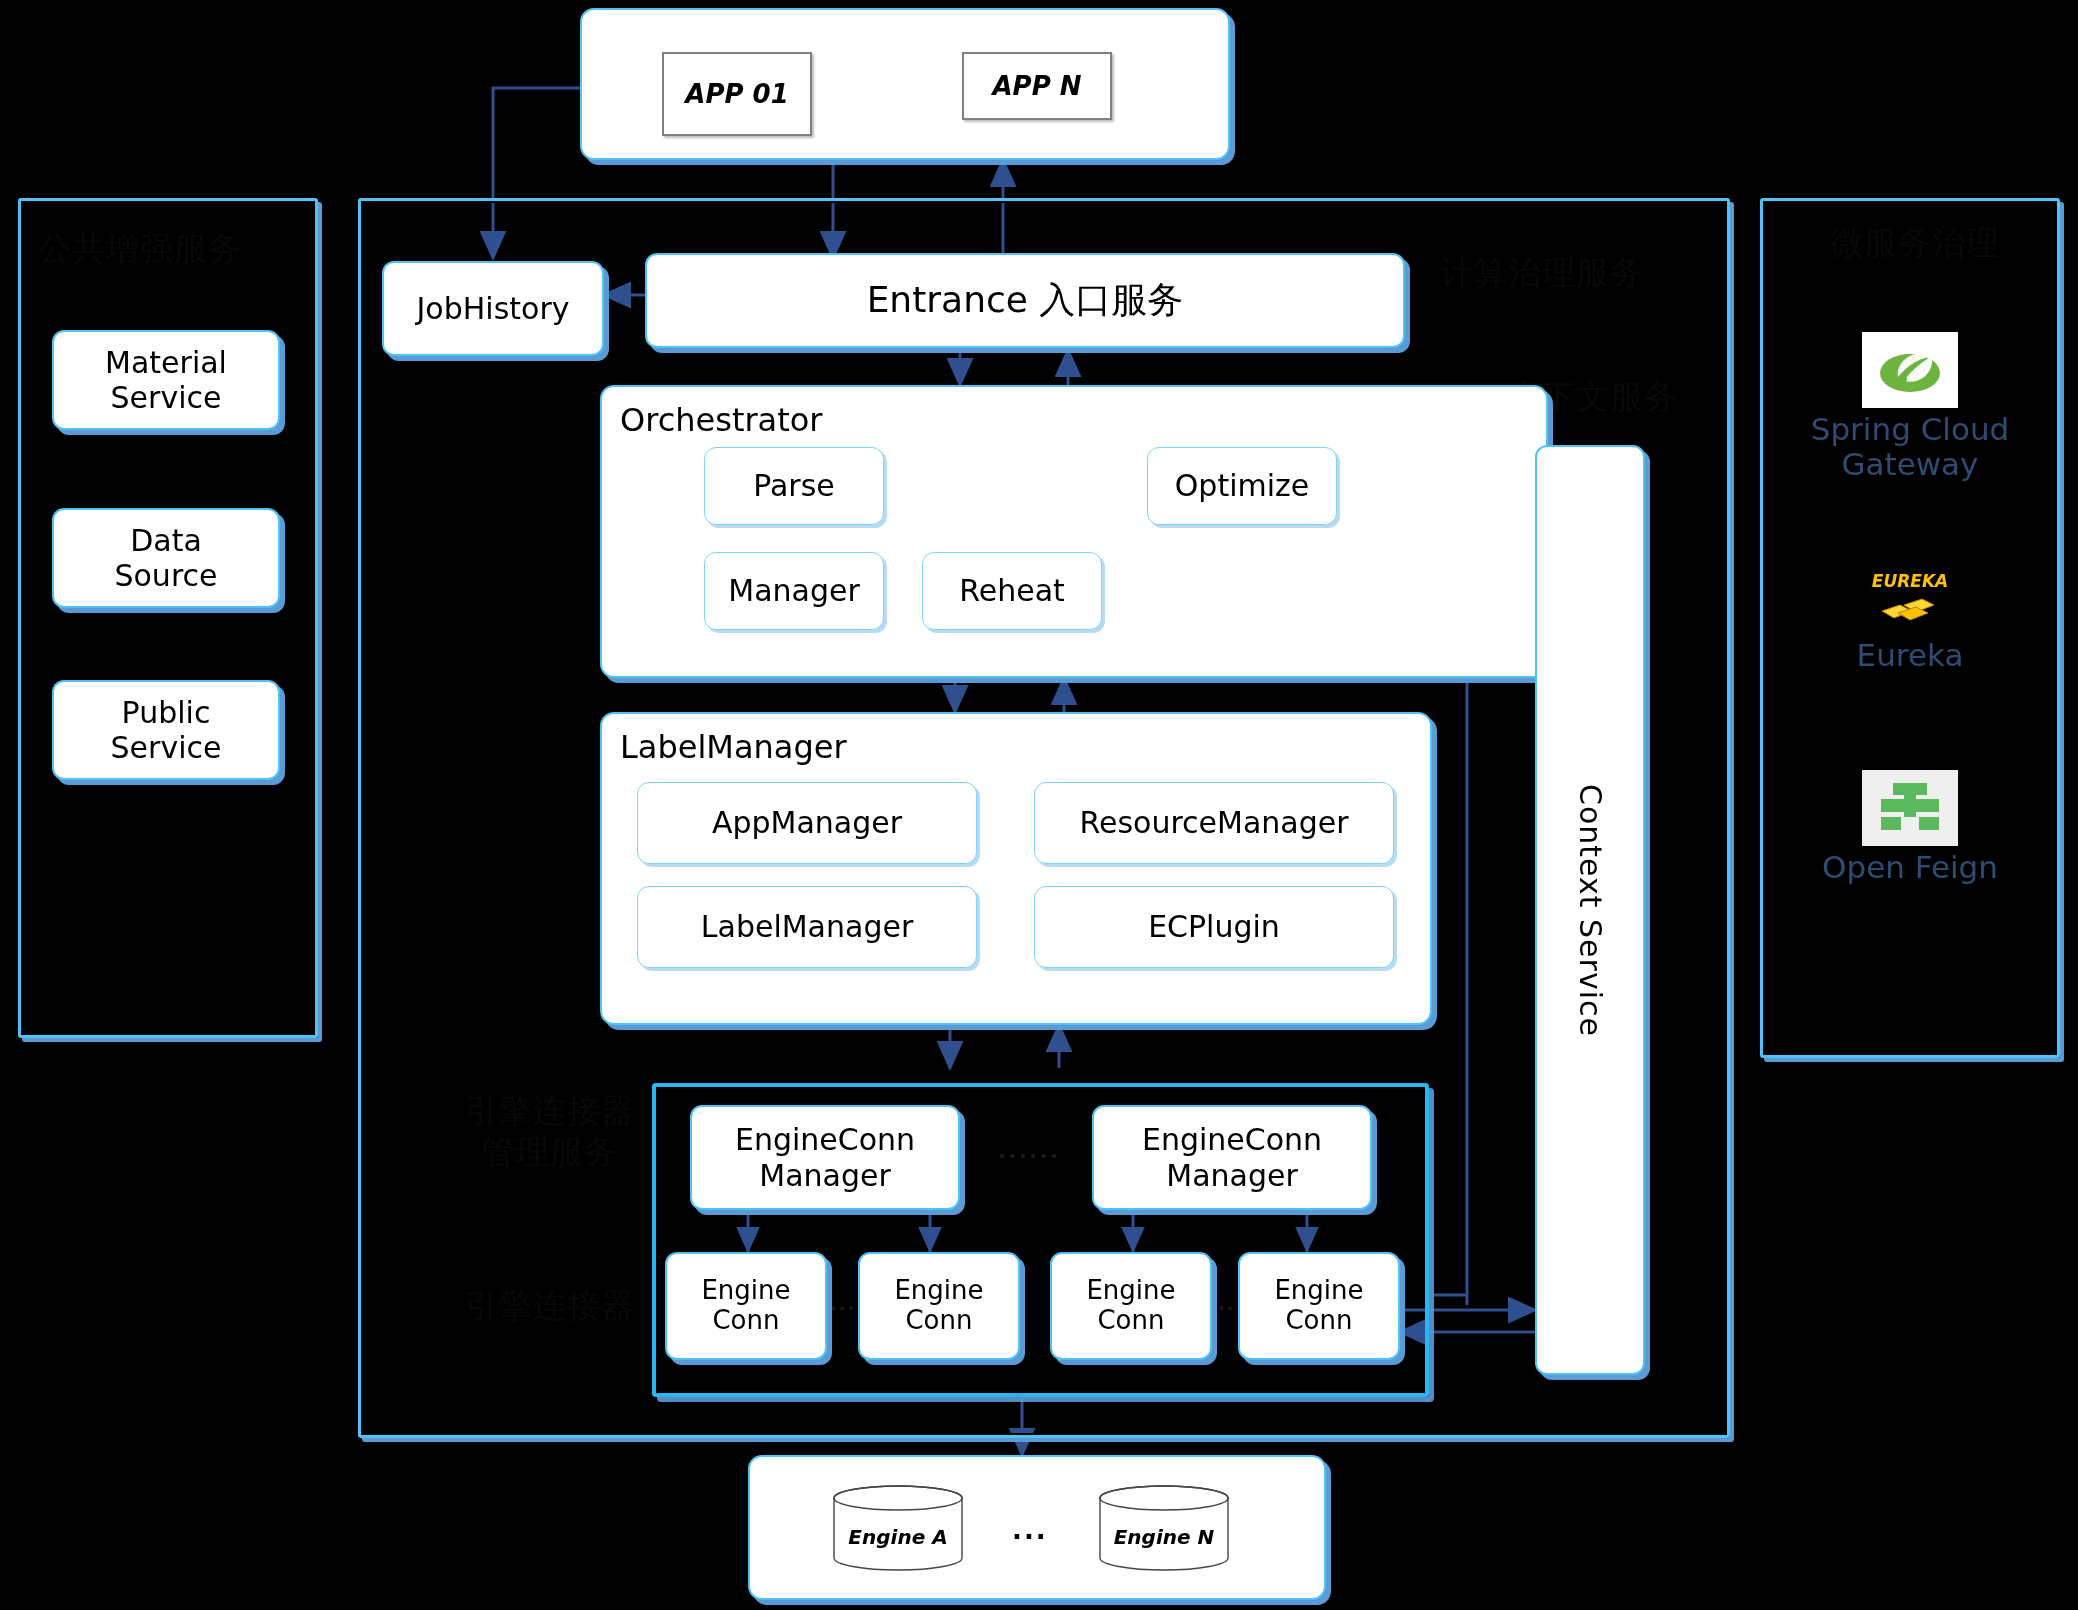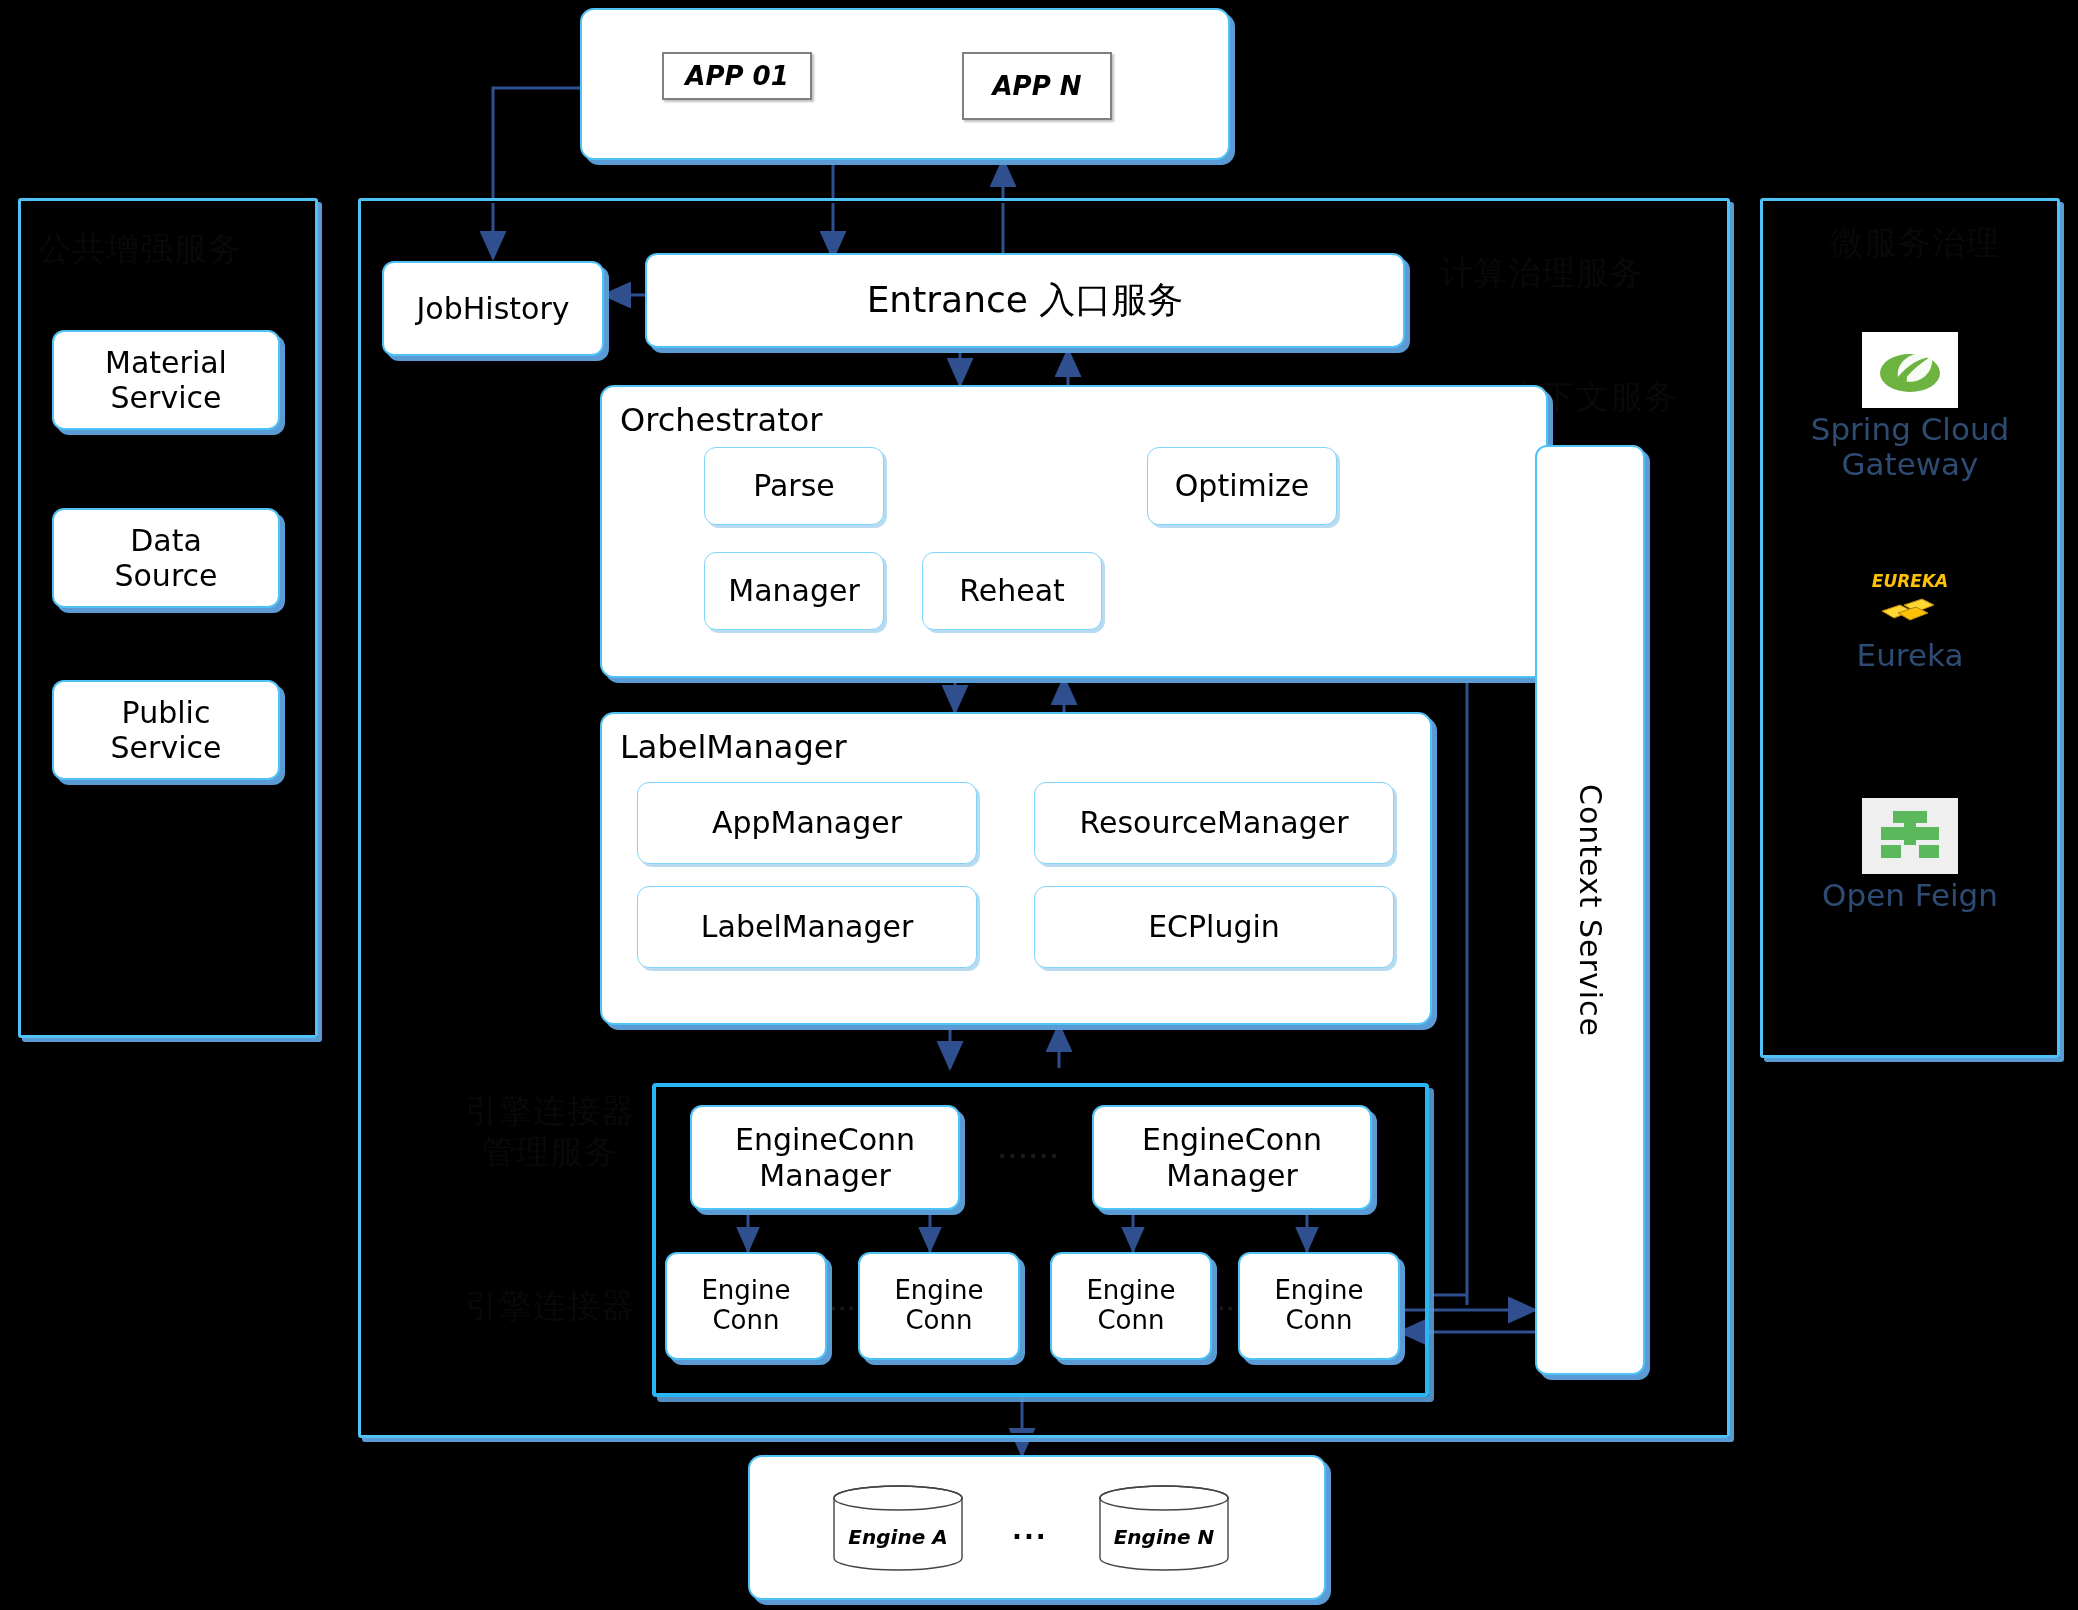--- a/index.html
+++ b/index.html
@@ -148,21 +148,21 @@
 
       <path d="M1432,1295 L1467,1295"></path>
       <path d="M1400,1310 L1535,1310" marker-end="url(#ah)"></path>
       <path d="M1535,1332 L1400,1332" marker-end="url(#ah)"></path>
 
       <path d="M1022,1397 L1022,1455" marker-end="url(#ah)"></path>
     </g>
   </svg>
 
   <div class="container-white" style="left:580px;top:8px;width:650px;height:152px;z-index:3;">
-    <div class="appbox" style="left:80px;top:42px;width:150px;height:48px;">APP 01</div>
+    <div class="appbox" style="left:80px;top:42px;width:150px;height:84px;">APP 01</div>
     <div class="dots" style="left:858px;top:60px;">...</div>
     <div class="appbox" style="left:380px;top:42px;width:150px;height:68px;">APP N</div>
   </div>
 
   <div class="panel" style="left:18px;top:198px;width:300px;height:840px;z-index:2;"></div>
   <div class="dark-label" style="left:38px;top:228px;width:260px;text-align:left;">公共增强服务</div>
 
   <div class="whitebox lbl" style="left:52px;top:330px;width:228px;height:100px;white-space:pre-line;z-index:4;">Material
 Service</div>
   <div class="whitebox lbl" style="left:52px;top:508px;width:228px;height:100px;white-space:pre-line;z-index:4;">Data
@@ -262,21 +262,21 @@
         <g stroke="#B8860B" stroke-width="1">
           <polygon points="16,46 34,40 46,46 28,53" fill="#FFD633"></polygon>
           <polygon points="38,40 56,34 68,40 50,47" fill="#FFD633"></polygon>
           <polygon points="32,48 50,42 62,48 44,55" fill="#FFC107"></polygon>
         </g>
       </svg>
     </div>
     <div class="svc-name" style="white-space:pre-line;">Eureka</div>
   </div>
 
-  <div class="svc-item" style="left:1760px;top:798px;z-index:4;text-align:center;">
+  <div class="svc-item" style="left:1760px;top:770px;z-index:4;text-align:center;">
     <div class="svc-logo" style="background:#efefef;">
       <svg width="74" height="62" viewBox="0 0 74 62">
         <rect x="20" y="6" width="34" height="12" fill="#5CB85C"></rect>
         <rect x="8" y="22" width="58" height="13" fill="#5CB85C"></rect>
         <rect x="31" y="18" width="12" height="22" fill="#5CB85C"></rect>
         <rect x="8" y="40" width="20" height="13" fill="#5CB85C"></rect>
         <rect x="46" y="40" width="20" height="13" fill="#5CB85C"></rect>
       </svg>
     </div>
     <div class="svc-name" style="white-space:pre-line;">Open Feign</div>

